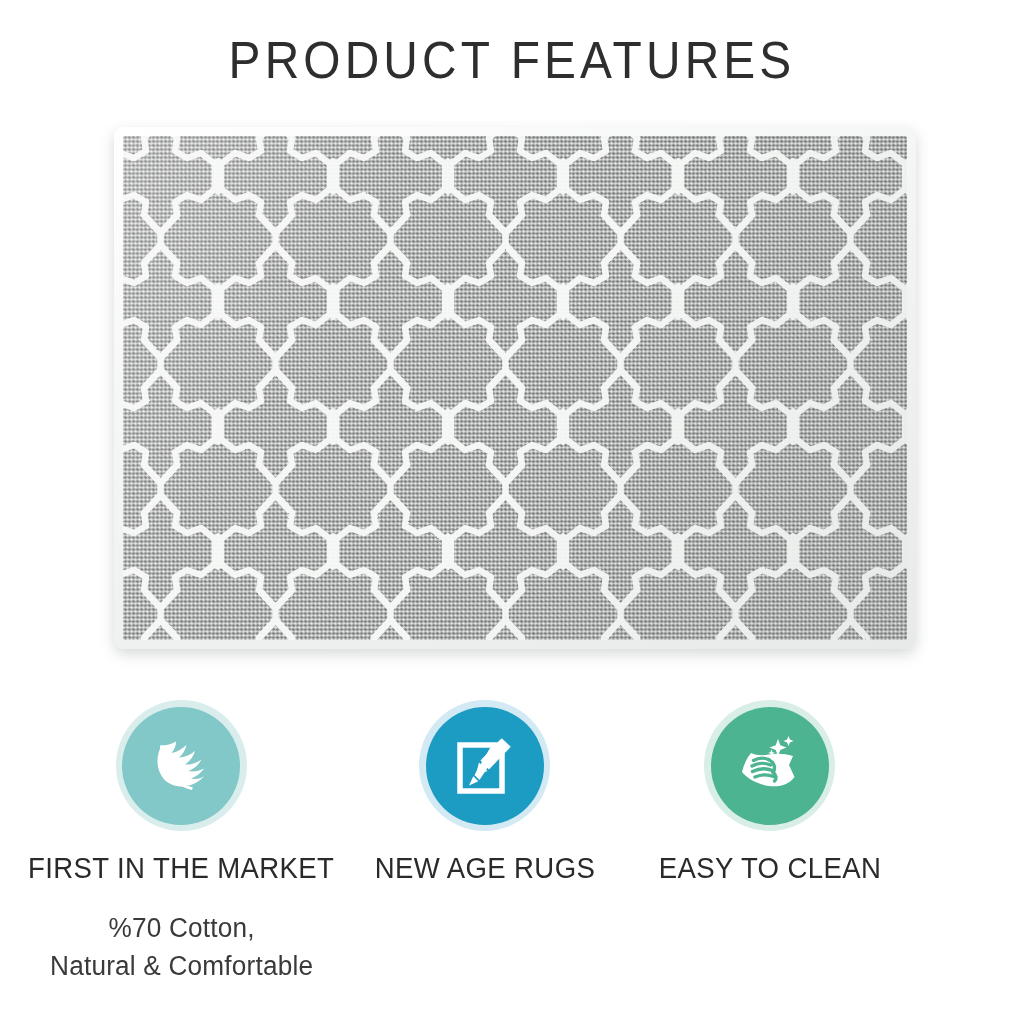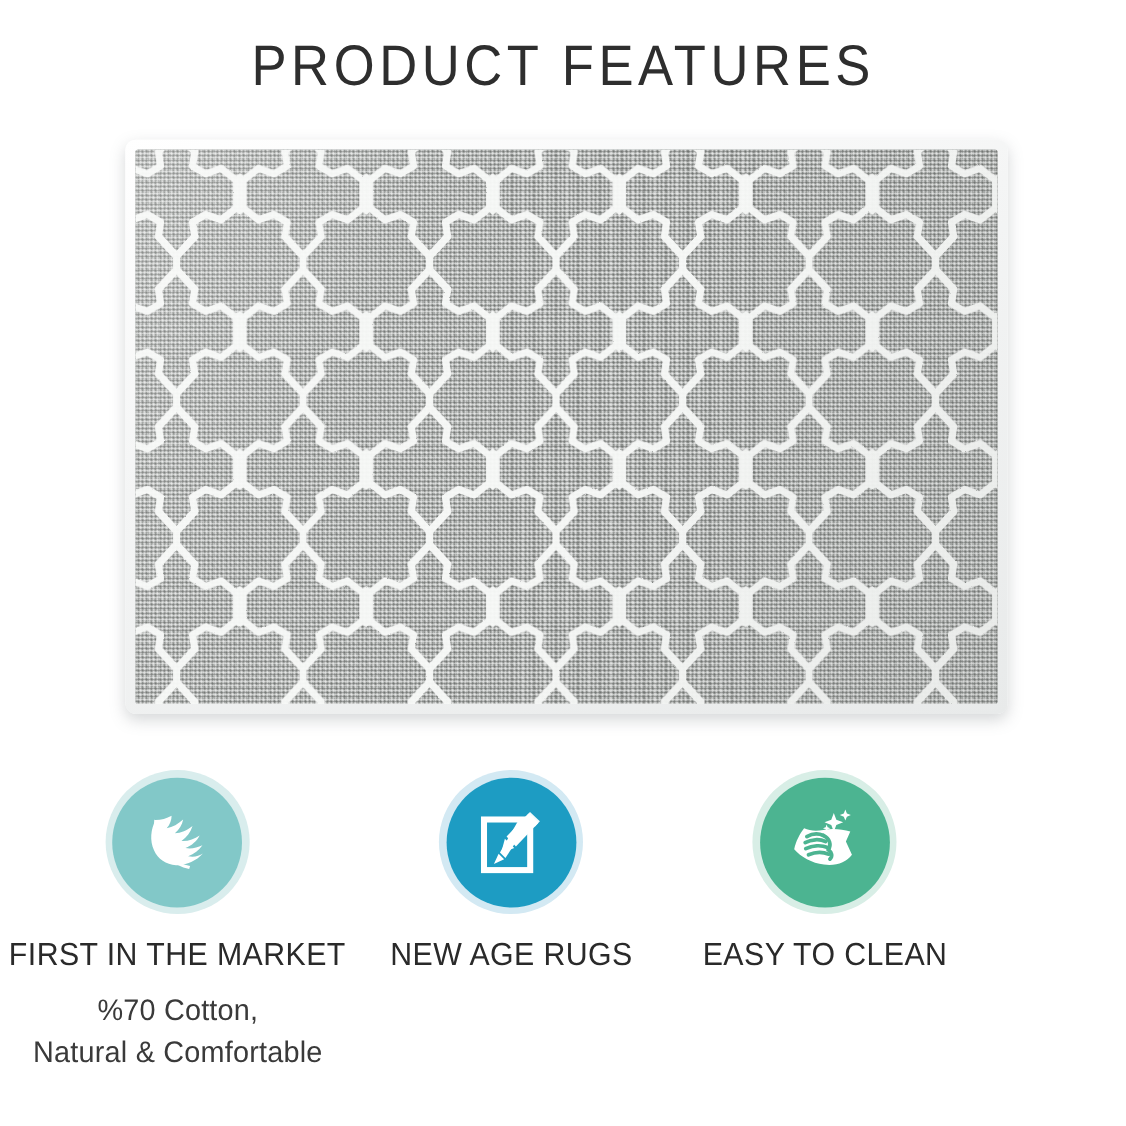--- a/index.html
+++ b/index.html
@@ -99,20 +99,21 @@
     pointer-events: none;
   }
 
   
   #features {
     position: absolute;
     top: 700px;
     left: 0;
     width: 892px;
     display: flex;
+    padding-left: 20px;
   }
   .feature {
     width: 341.33px;
     display: flex;
     flex-direction: column;
     align-items: center;
   }
   .icon-halo {
     width: 131px;
     height: 131px;
@@ -135,21 +136,21 @@
     margin-top: 21px;
     font-size: 29px;
     font-weight: 400;
     letter-spacing: 0.4px;
     color: #2a2a2a;
     text-align: center;
     transform: scaleX(0.95);
     white-space: nowrap;
   }
   .feature-lines {
-    margin-top: 14px;
+    margin-top: 24px;
     text-align: center;
   }
   .feature-line {
     font-size: 27px;
     font-weight: 300;
     color: #3a3a3a;
     line-height: 1.42;
     letter-spacing: 0.2px;
     transform: scaleX(0.97);
     white-space: nowrap;

